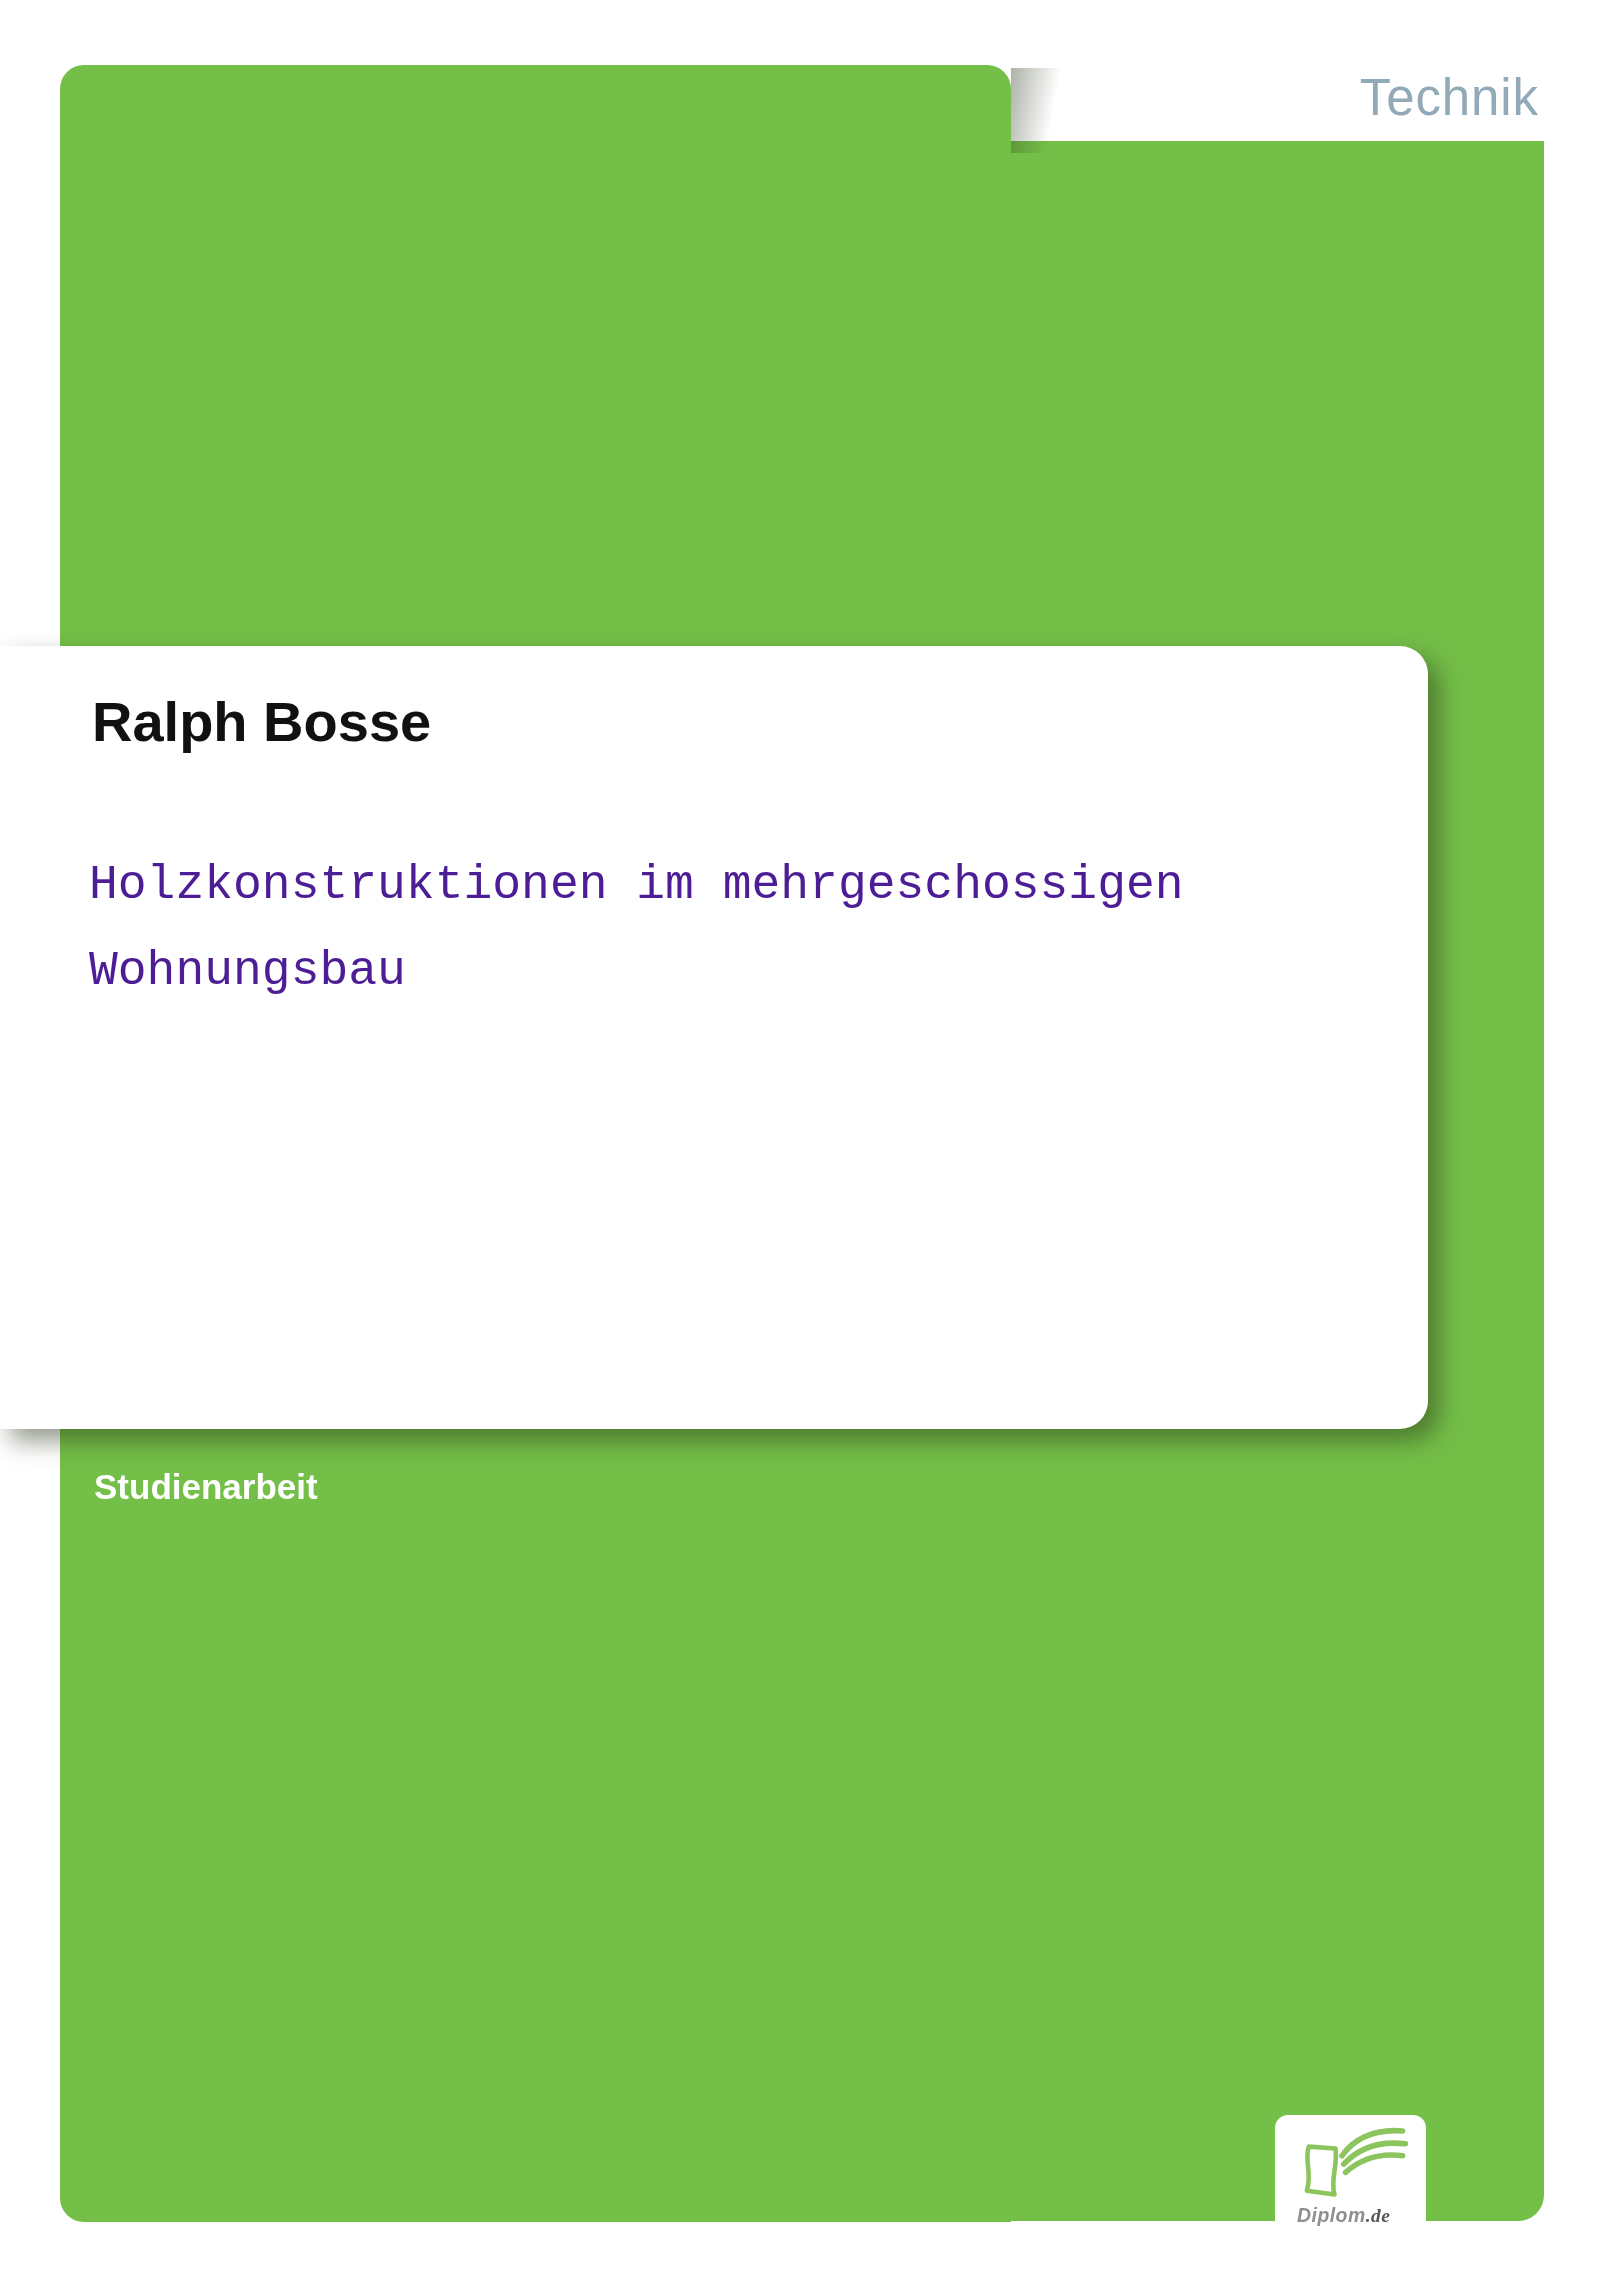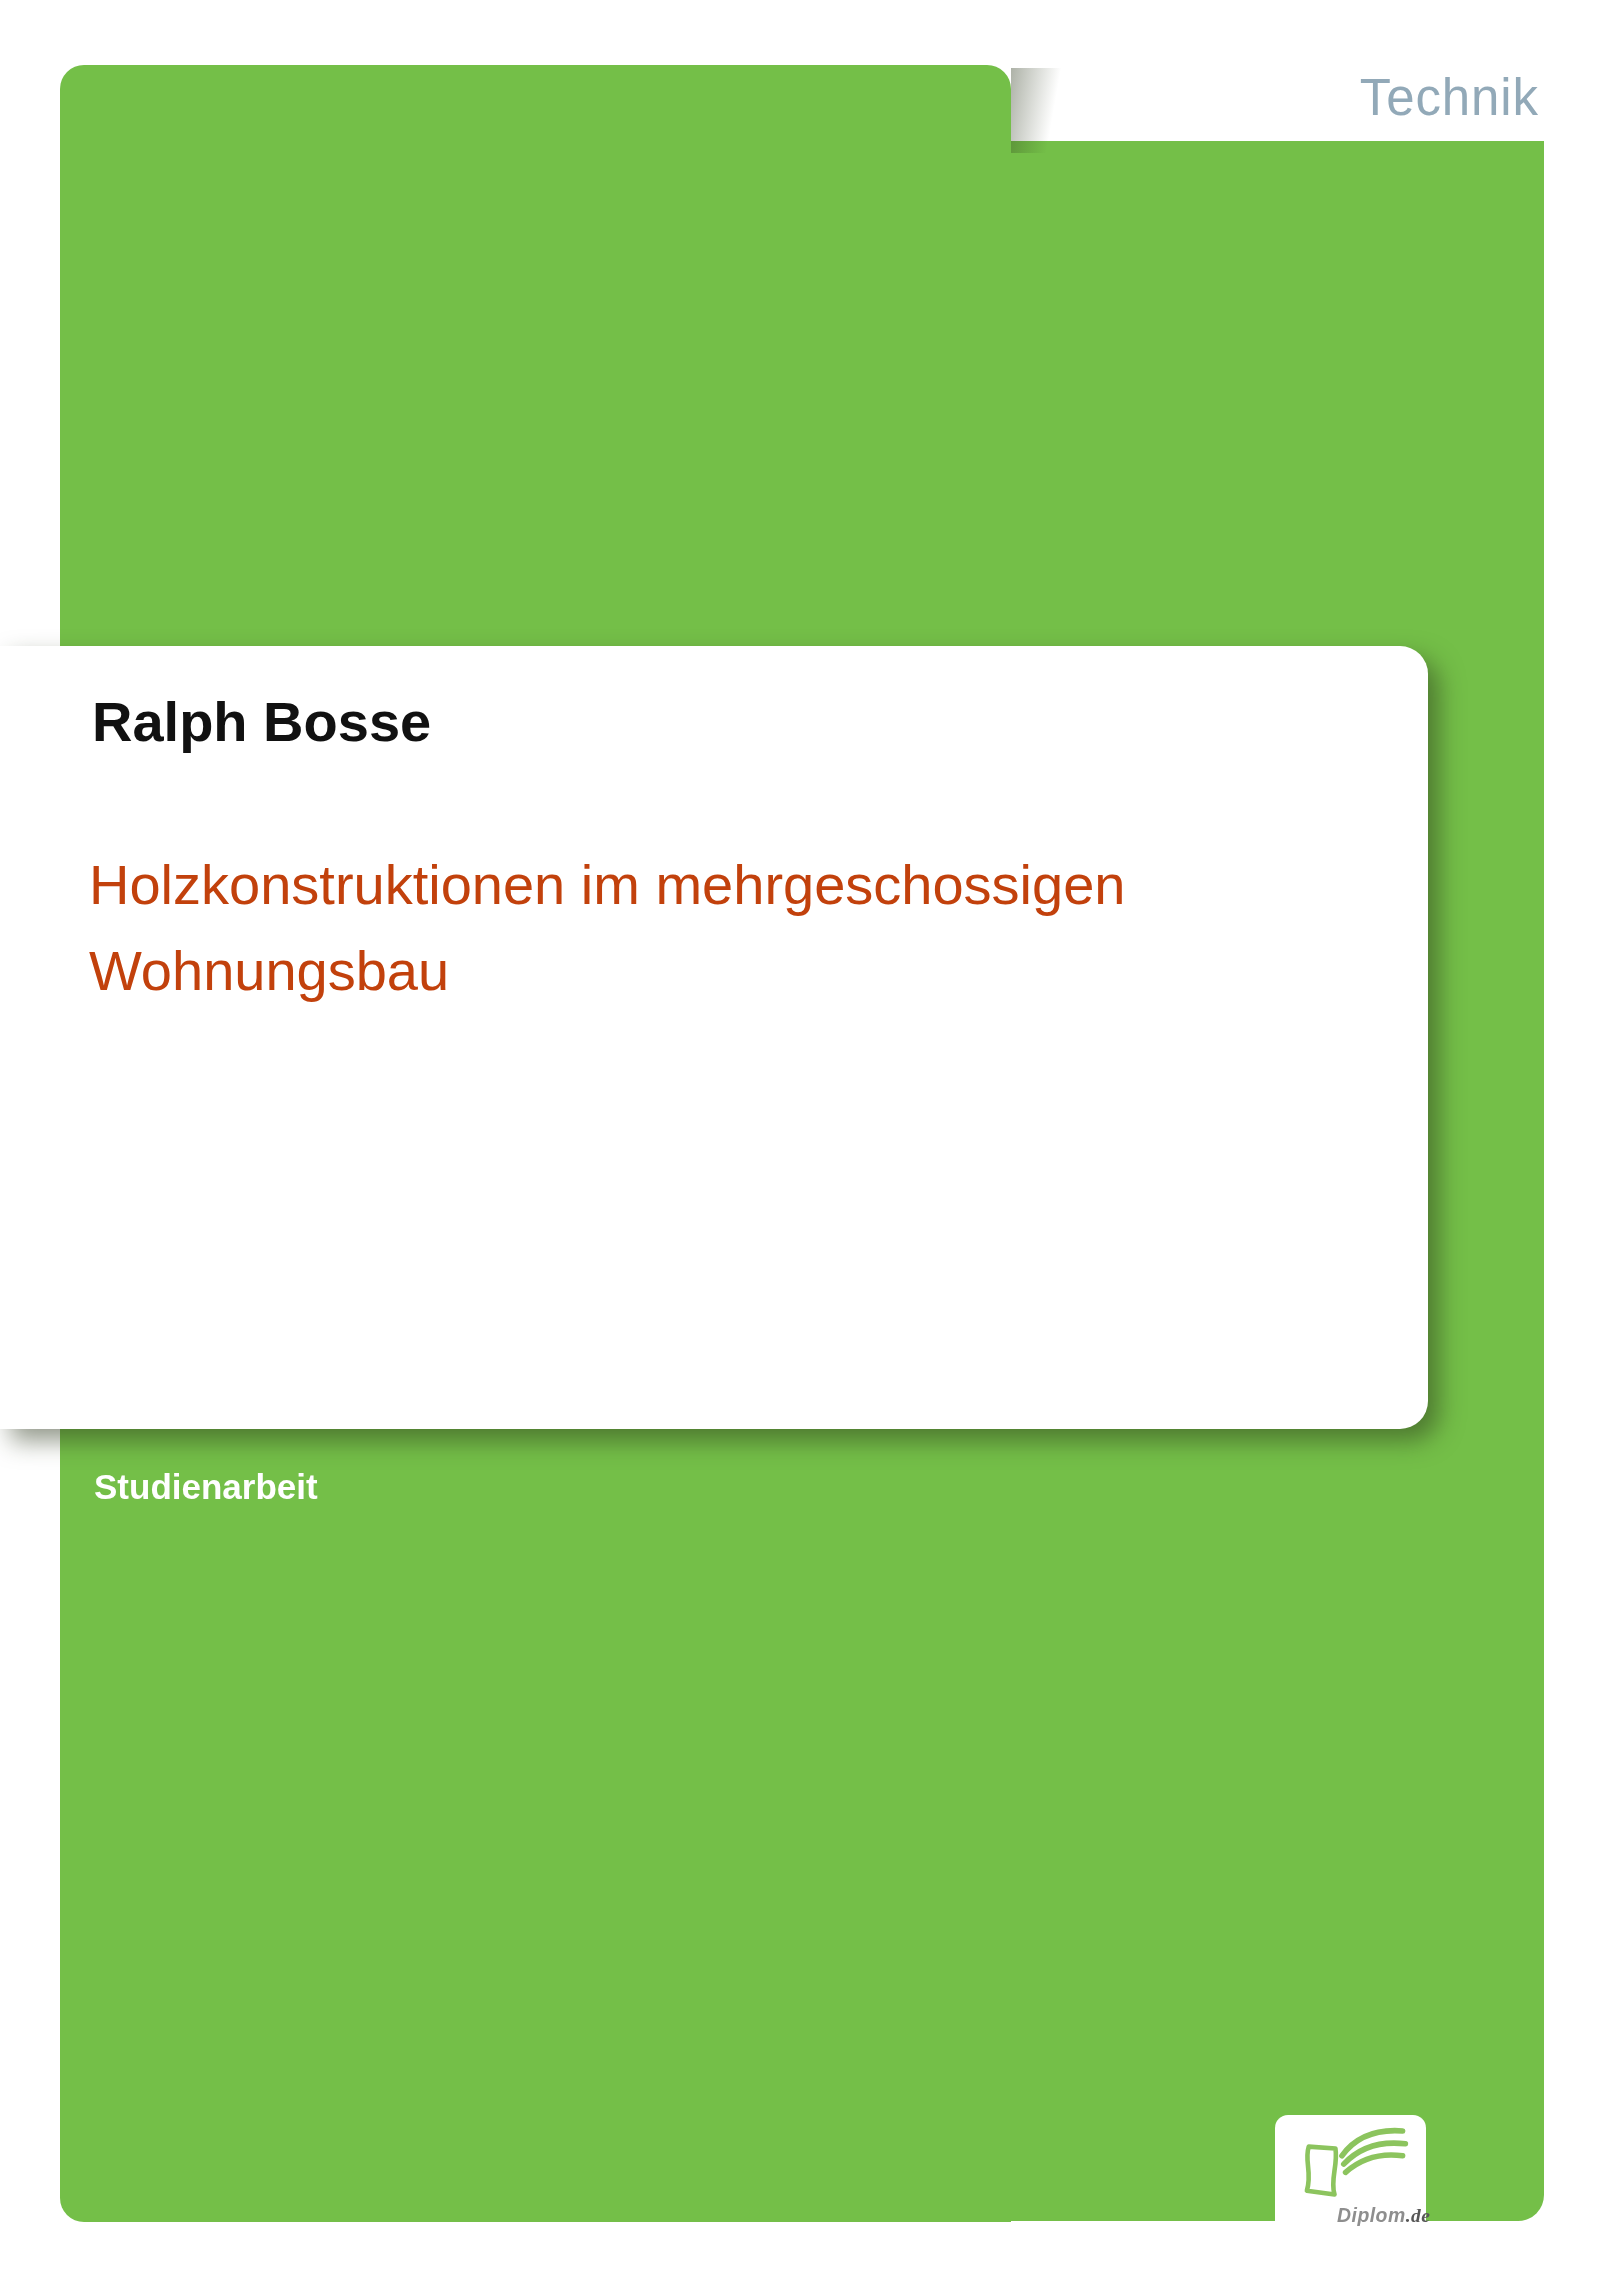--- a/index.html
+++ b/index.html
@@ -45,23 +45,23 @@
     box-shadow:11px 12px 24px rgba(42,54,26,0.50);
     z-index:3;
   }
   .author{
     position:absolute;left:92px;top:48px;
     font-size:56px;font-weight:bold;line-height:1;
     color:#111111;
   }
   .book-title{
     position:absolute;left:89px;top:196px;right:65px;
-    font-family:Liberation Sans, sans-serif;
-    font-size:56px;line-height:86px;
-    color:#c2410c;
+    font-family:Liberation Mono, monospace;
+    font-size:48px;line-height:86px;
+    color:#4c1d95;
   }
   .book-title span{display:block;}
   
   .doc-type{
     position:absolute;left:94px;top:1469px;
     font-size:35px;font-weight:bold;line-height:1;
     color:#ffffff;
     z-index:4;
   }
   
@@ -72,21 +72,21 @@
   }
   .logo-icon{
     position:absolute;left:18.5px;top:11px;width:116px;height:78px;
   }
   .logo-text{
     position:absolute;left:22px;top:89px;width:113px;
     font-size:19.4px;font-weight:bold;font-style:italic;
     letter-spacing:0.5px;line-height:1.2;
     white-space:nowrap;
   }
-  .logo-text .primary{color:var(--logo-text-primary,#8e8e8e);margin-left:40px;}
+  .logo-text .primary{color:var(--logo-text-primary,#8e8e8e);}
   .logo-text .suffix{color:var(--logo-text-suffix,#575757);font-family:Liberation Serif, serif;}
 </style>
 </head>
 <body>
 
 <div class="green-main"></div>
 <div class="green-band"></div>
 <div class="notch-shadow"></div>
 
 <div class="category">Technik</div>

